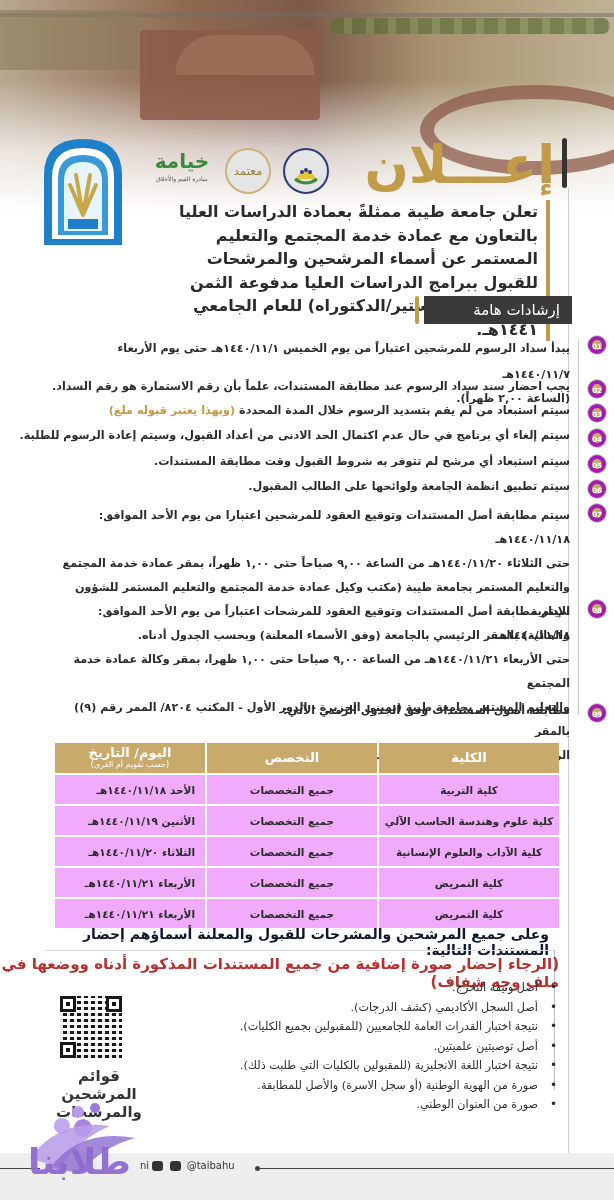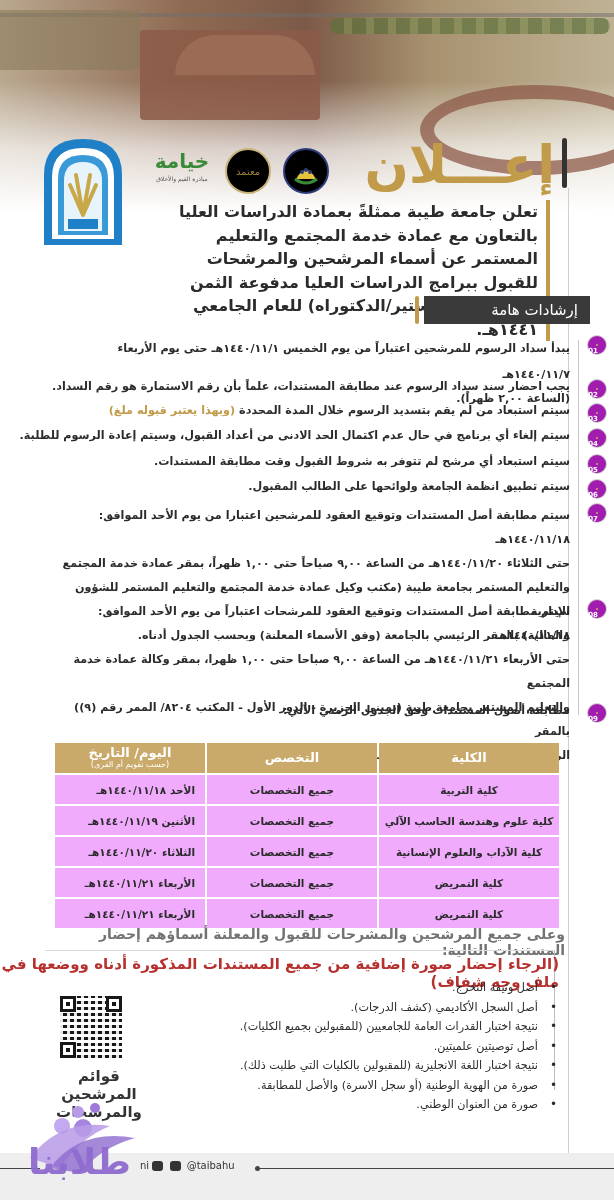--- a/index.html
+++ b/index.html
@@ -14,49 +14,49 @@
     overflow: hidden;
   }
   .hero .field { position: absolute; left: 0; top: 10px; width: 140px; height: 60px; background: #8a7a5a; opacity: .6; }
   .hero .bldg { position: absolute; left: 140px; top: 30px; width: 180px; height: 90px; background: #8c5a48; border-radius: 4px; opacity:.85; }
   .hero .bldg2 { position: absolute; left: 175px; top: 35px; width: 140px; height: 40px; background: #9b6b56; border-radius: 40px 40px 0 0; }
   .hero .arena { position: absolute; left: 420px; top: 85px; width: 230px; height: 90px; border-radius: 50%; border: 14px solid #8c5a48; opacity:.75; }
   .hero .trees { position: absolute; left: 330px; top: 18px; width: 280px; height: 16px; background: repeating-linear-gradient(90deg,#5c6f3a 0 14px,#7c8a50 14px 22px); opacity:.7; border-radius: 8px; }
   .hero .road { position: absolute; left: 0; top: 13px; width: 614px; height: 4px; background: #6e6e6e; opacity:.5; }
 
   .uni-logo { position: absolute; left: 40px; top: 135px; width: 86px; height: 112px; }
-  .logo-circle { position: absolute; top: 148px; width: 46px; height: 46px; border-radius: 50%; background: #000000; border: 2px solid #c9b37a; display:flex; align-items:center; justify-content:center; font-size: 10px; color: #9b7e3a; }
+  .logo-circle { position: absolute; top: 148px; width: 46px; height: 46px; border-radius: 50%; background: #e5e5e5; border: 2px solid #c9b37a; display:flex; align-items:center; justify-content:center; font-size: 12px; color: #9b7e3a; }
   .logo-assoc { left: 283px; border-color: #2c3c7a; }
   .logo-accred { left: 225px; }
   .logo-khayama { position: absolute; left: 152px; top: 148px; width: 60px; height: 40px; text-align:center; color: #3b8a3a; font-size: 20px; font-weight: bold; line-height: 26px; }
   .logo-khayama small { display:block; font-size: 6px; color:#555; font-weight: normal; line-height: 10px; }
 
   .title-bar { position: absolute; left: 562px; top: 138px; width: 5px; height: 50px; background: #333; border-radius: 3px; }
   .title { position: absolute; left: 345px; top: 130px; width: 210px; text-align: right; font-size: 52px; font-weight: bold; color: #c29b4a; line-height: 70px; letter-spacing: 2px; }
 
   .vline { position: absolute; left: 568px; top: 188px; width: 1px; height: 1000px; background: #cfcfcf; }
 
   .intro { position: absolute; left: 150px; top: 200px; width: 400px; direction: rtl; text-align: right; font-size: 16px; font-weight: bold; line-height: 23.5px; color: #2b2b2b; border-right: 4px solid #c29b4a; padding-right: 8px; }
   .sec-accent { position: absolute; left: 415px; top: 296px; width: 4px; height: 28px; background: #c29b4a; border-radius: 2px; }
-  .sec-head { position: absolute; left: 424px; top: 296px; width: 166px; height: 28px; background: #3a3a3a; color: #fff; font-size: 15px; line-height: 28px; direction: rtl; text-align: right; padding-right: 12px; }
+  .sec-head { position: absolute; left: 424px; top: 296px; width: 148px; height: 28px; background: #3a3a3a; color: #fff; font-size: 15px; line-height: 28px; direction: rtl; text-align: right; padding-right: 12px; }
 
   .timeline-line { position: absolute; left: 578px; top: 340px; width: 1px; height: 375px; background: #c8c8c8; }
 
   .item { position: absolute; right: 44px; direction: rtl; text-align: right; font-size: 11.2px; font-weight: bold; color: #2b2b2b; }
-  .item .badge { position: absolute; right: -36px; top: 0px; width: 18px; height: 18px; border-radius: 50%; background: #c9aa6a; color: #fff; font-size: 7px; line-height: 14px; text-align: center; border: 8px solid #a21caf; box-shadow: 0 0 0 1px #cfcfcf; }
+  .item .badge { position: absolute; right: -36px; top: 0px; width: 18px; height: 18px; border-radius: 50%; background: #c9aa6a; color: #fff; font-size: 7px; line-height: 14px; text-align: center; border: 4px solid #a21caf; box-shadow: 0 0 0 1px #cfcfcf; }
   .hl { color: #c29b4a; }
 
   .table-wrap { position: absolute; left: 53px; top: 741px; width: 508px; }
   table { width: 100%; border-collapse: separate; border-spacing: 2px; direction: rtl; }
   th { background: #c9aa6a; color: #fff; font-size: 13px; font-weight: bold; height: 30px; line-height: 14px; }
   th small { display:block; font-size: 8px; font-weight: normal; line-height: 10px; }
   td { background: #f0abfc; font-size: 10.5px; font-weight: bold; color: #2b2b2b; text-align: center; height: 29px; }
   td.date { text-align: right; padding-right: 10px; }
 
-  .docs-title { position: absolute; left: 40px; top: 926px; width: 525px; direction: rtl; text-align: right; font-size: 14px; font-weight: bold; color: #737373; }
+  .docs-title { position: absolute; left: 24px; top: 926px; width: 525px; direction: rtl; text-align: right; font-size: 14px; font-weight: bold; color: #0f172a; }
 
   .docs-box { position: absolute; left: 45px; top: 950px; width: 510px; height: 140px; border-right: 1px solid #bdbdbd; border-top: 1px solid #dadada; }
   .docs-note { position: absolute; right: 55px; top: 955px; direction: rtl; text-align: right; font-size: 15px; font-weight: bold; color: #b5302e; }
   .docs-list { position: absolute; right: 55px; top: 978px; direction: rtl; list-style: none; }
   .docs-list li { font-size: 11.2px; color: #2b2b2b; line-height: 18.5px; text-align: right; }
   .docs-list li::before { content: "•"; margin-left: 12px; margin-right: 2px; font-size: 12px; }
 
   .qr { position: absolute; left: 60px; top: 996px; width: 62px; height: 62px; background:
      repeating-linear-gradient(0deg, #000 0 3px, #fff 3px 6px),
      #fff; opacity: .9; }

